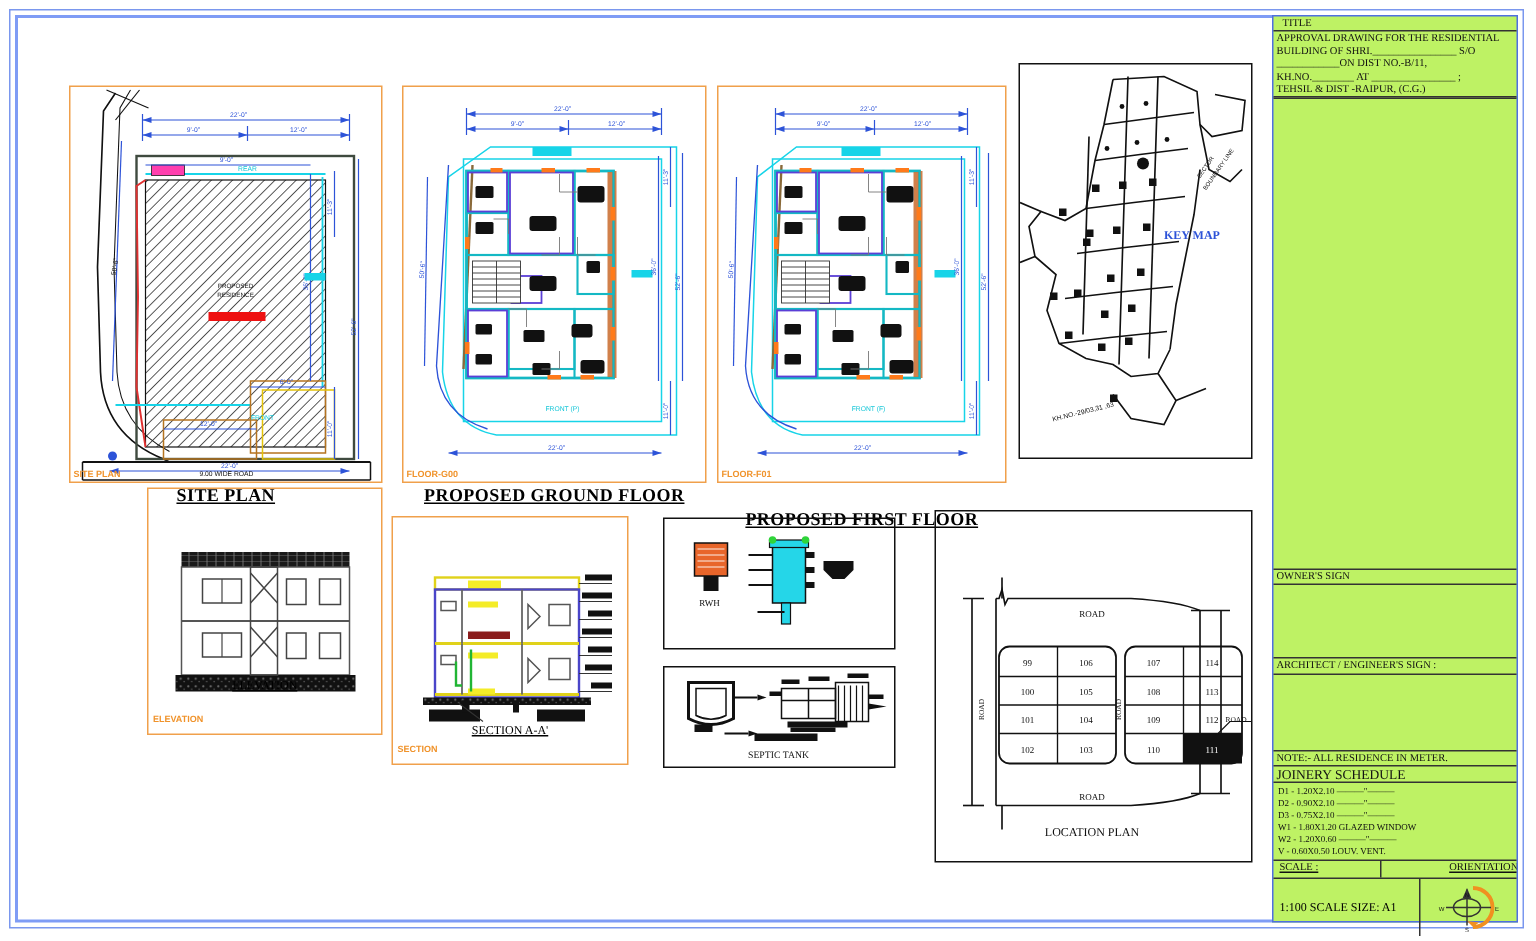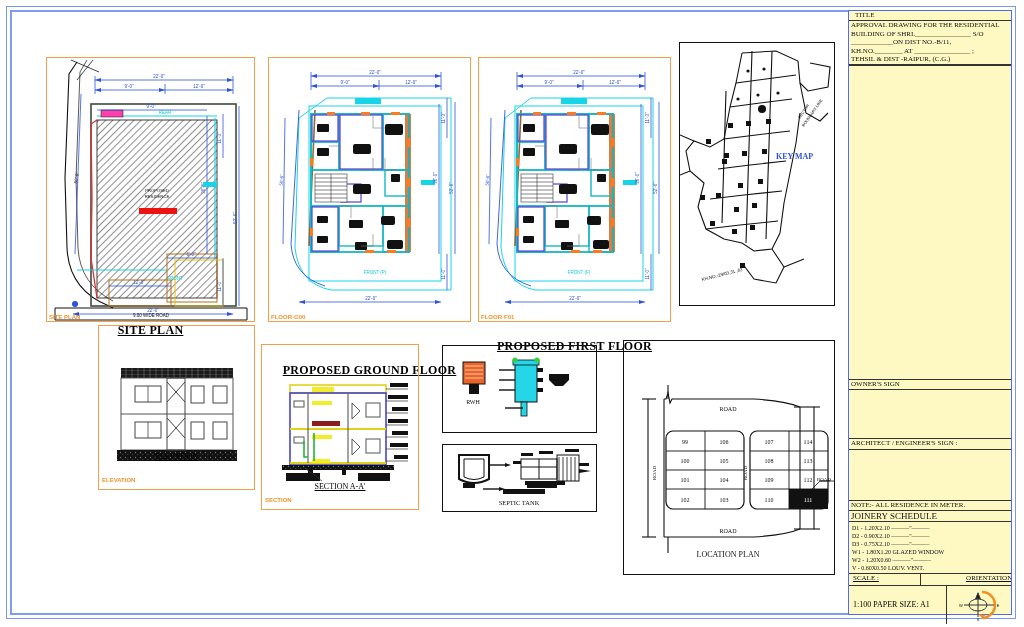--- a/index.html
+++ b/index.html
@@ -20,21 +20,21 @@
   .panel-caption{position:absolute;width:100%;text-align:center;
       font-weight:bold;font-size:12px;letter-spacing:.3px;color:#000;
       text-decoration:underline;}
   .tag{position:absolute;font-size:6px;color:#f0932b;font-weight:bold;
       font-family:"Liberation Sans",sans-serif;}
   .cap-sm{position:absolute;width:100%;text-align:center;font-size:8px;
       color:#000;text-decoration:underline;font-family:"Liberation Serif",serif;}
 
   
   #titleblock{position:absolute;left:848px;top:10px;width:164px;height:605px;
-      border:1px solid #4f6fe0;box-sizing:border-box;background:#fef9c3;}
+      border:1px solid #4f6fe0;box-sizing:border-box;background:#bef264;}
   .tb-row{border-bottom:1px solid #333;box-sizing:border-box;padding:0 2px;
       font-size:7px;line-height:8.5px;color:#111;white-space:nowrap;
       overflow:hidden;font-family:"Liberation Serif",serif;}
   .tb-head{font-size:7px;line-height:9px;}
   .tb-blank{border-bottom:1px solid #333;}
   .tb-u{text-decoration:underline;}
   .tb-title-grp{border-bottom:1px solid #333;}
   .sched-line{font-size:6px;line-height:8px;padding:0 3px;white-space:nowrap;
       color:#111;}
   .tb-split{display:flex;border-bottom:1px solid #333;}
@@ -267,21 +267,21 @@
       <text x="102" y="242" font-size="4.5" fill="#2d53d8" text-anchor="middle" font-family="Liberation Sans,sans-serif">22'-0"</text>
       <text transform="translate(184,130) rotate(-90)" font-size="4.5" fill="#2d53d8" text-anchor="middle" font-family="Liberation Sans,sans-serif">52'-6"</text>
       <text transform="translate(168,120) rotate(-90)" font-size="4.5" fill="#2d53d8" text-anchor="middle" font-family="Liberation Sans,sans-serif">36'-0"</text>
       <text transform="translate(176,60) rotate(-90)" font-size="4.5" fill="#2d53d8" text-anchor="middle" font-family="Liberation Sans,sans-serif">11'-3"</text>
       <text transform="translate(176,216) rotate(-90)" font-size="4.5" fill="#2d53d8" text-anchor="middle" font-family="Liberation Sans,sans-serif">11'-0"</text>
       <text transform="translate(14,122) rotate(-85)" font-size="4.5" fill="#2d53d8" text-anchor="middle" font-family="Liberation Sans,sans-serif">50'-6"</text>
       <text x="106" y="216" font-size="4.5" fill="#17c7d8" text-anchor="middle" font-family="Liberation Sans,sans-serif">FRONT (P)</text>
     </svg>
     <div class="tag" style="left:2px;bottom:1px;">FLOOR-G00</div>
   </div>
-  <div class="panel-caption" style="left:268px;top:323px;width:203px;margin-top:40px;">PROPOSED GROUND FLOOR</div>
+  <div class="panel-caption" style="left:268px;top:323px;width:203px;">PROPOSED GROUND FLOOR</div>
 
   <div class="panel orange" style="left:478px;top:57px;width:193px;height:265px;">
     <svg width="191" height="263" viewBox="0 0 191 263">
       <path d="M52 40 L174 40 L174 232 L56 232 Q26 226 22 190 L26 60 Z" fill="none" stroke="#17d4e8" stroke-width="1"></path>
       <rect x="36" y="48" width="128" height="175" fill="none" stroke="#17d4e8" stroke-width="1"></rect>
       <path d="M26 52 L18 186 Q20 218 52 228" fill="none" stroke="#2d53d8" stroke-width=".9"></path>
       <path d="M42 52 L36 188" fill="none" stroke="#8a6a3a" stroke-width="1.6"></path>
       <rect x="38" y="56" width="96" height="138" fill="none" stroke="#14b8c4" stroke-width="1.8"></rect>
       <rect x="130" y="56" width="6" height="138" fill="#c96a2a" opacity=".85"></rect>
       <g fill="none" stroke="#14b8c4" stroke-width="1.4">
@@ -701,21 +701,21 @@
       <div class="sched-line">W1 - 1.80X1.20 GLAZED WINDOW</div>
       <div class="sched-line">W2 - 1.20X0.60  ———"———</div>
       <div class="sched-line">V - 0.60X0.50 LOUV. VENT.</div>
     </div>
     <div class="tb-split">
       <div class="tb-left tb-row tb-u" style="height:11px;border-bottom:none;padding-left:4px;">SCALE :</div>
       <div class="tb-right tb-row tb-u" style="height:11px;border-bottom:none;text-align:center;margin-left:43px;">ORIENTATION :</div>
     </div>
     <div class="tb-split" style="border-bottom:none;">
       <div class="tb-left" style="height:38px;display:flex;align-items:center;padding-left:4px;">
-        <span style="font-size:8px;">1:100  PAPER SIZE: A1</span>
+        <span style="font-size:8px;">1:100  SCALE SIZE: A1</span>
       </div>
       <div class="tb-right" style="height:38px;display:flex;align-items:center;justify-content:center;">
         <svg width="54" height="34" viewBox="0 0 54 34">
           <path d="M30 4 A13 13 0 0 1 30 30" fill="none" stroke="#f09020" stroke-width="2.6"></path>
           <polygon points="30,30 26,26 34,27" fill="#f09020"></polygon>
           <ellipse cx="26" cy="17" rx="9" ry="6" fill="none" stroke="#333" stroke-width="1"></ellipse>
           <line x1="26" y1="5" x2="26" y2="29" stroke="#333" stroke-width="1"></line>
           <line x1="12" y1="17" x2="42" y2="17" stroke="#333" stroke-width="1"></line>
           <polygon points="26,4 23,11 29,11" fill="#333"></polygon>
           <text x="26" y="10" font-size="4" fill="#111" text-anchor="middle" font-family="Liberation Sans,sans-serif">N</text>

